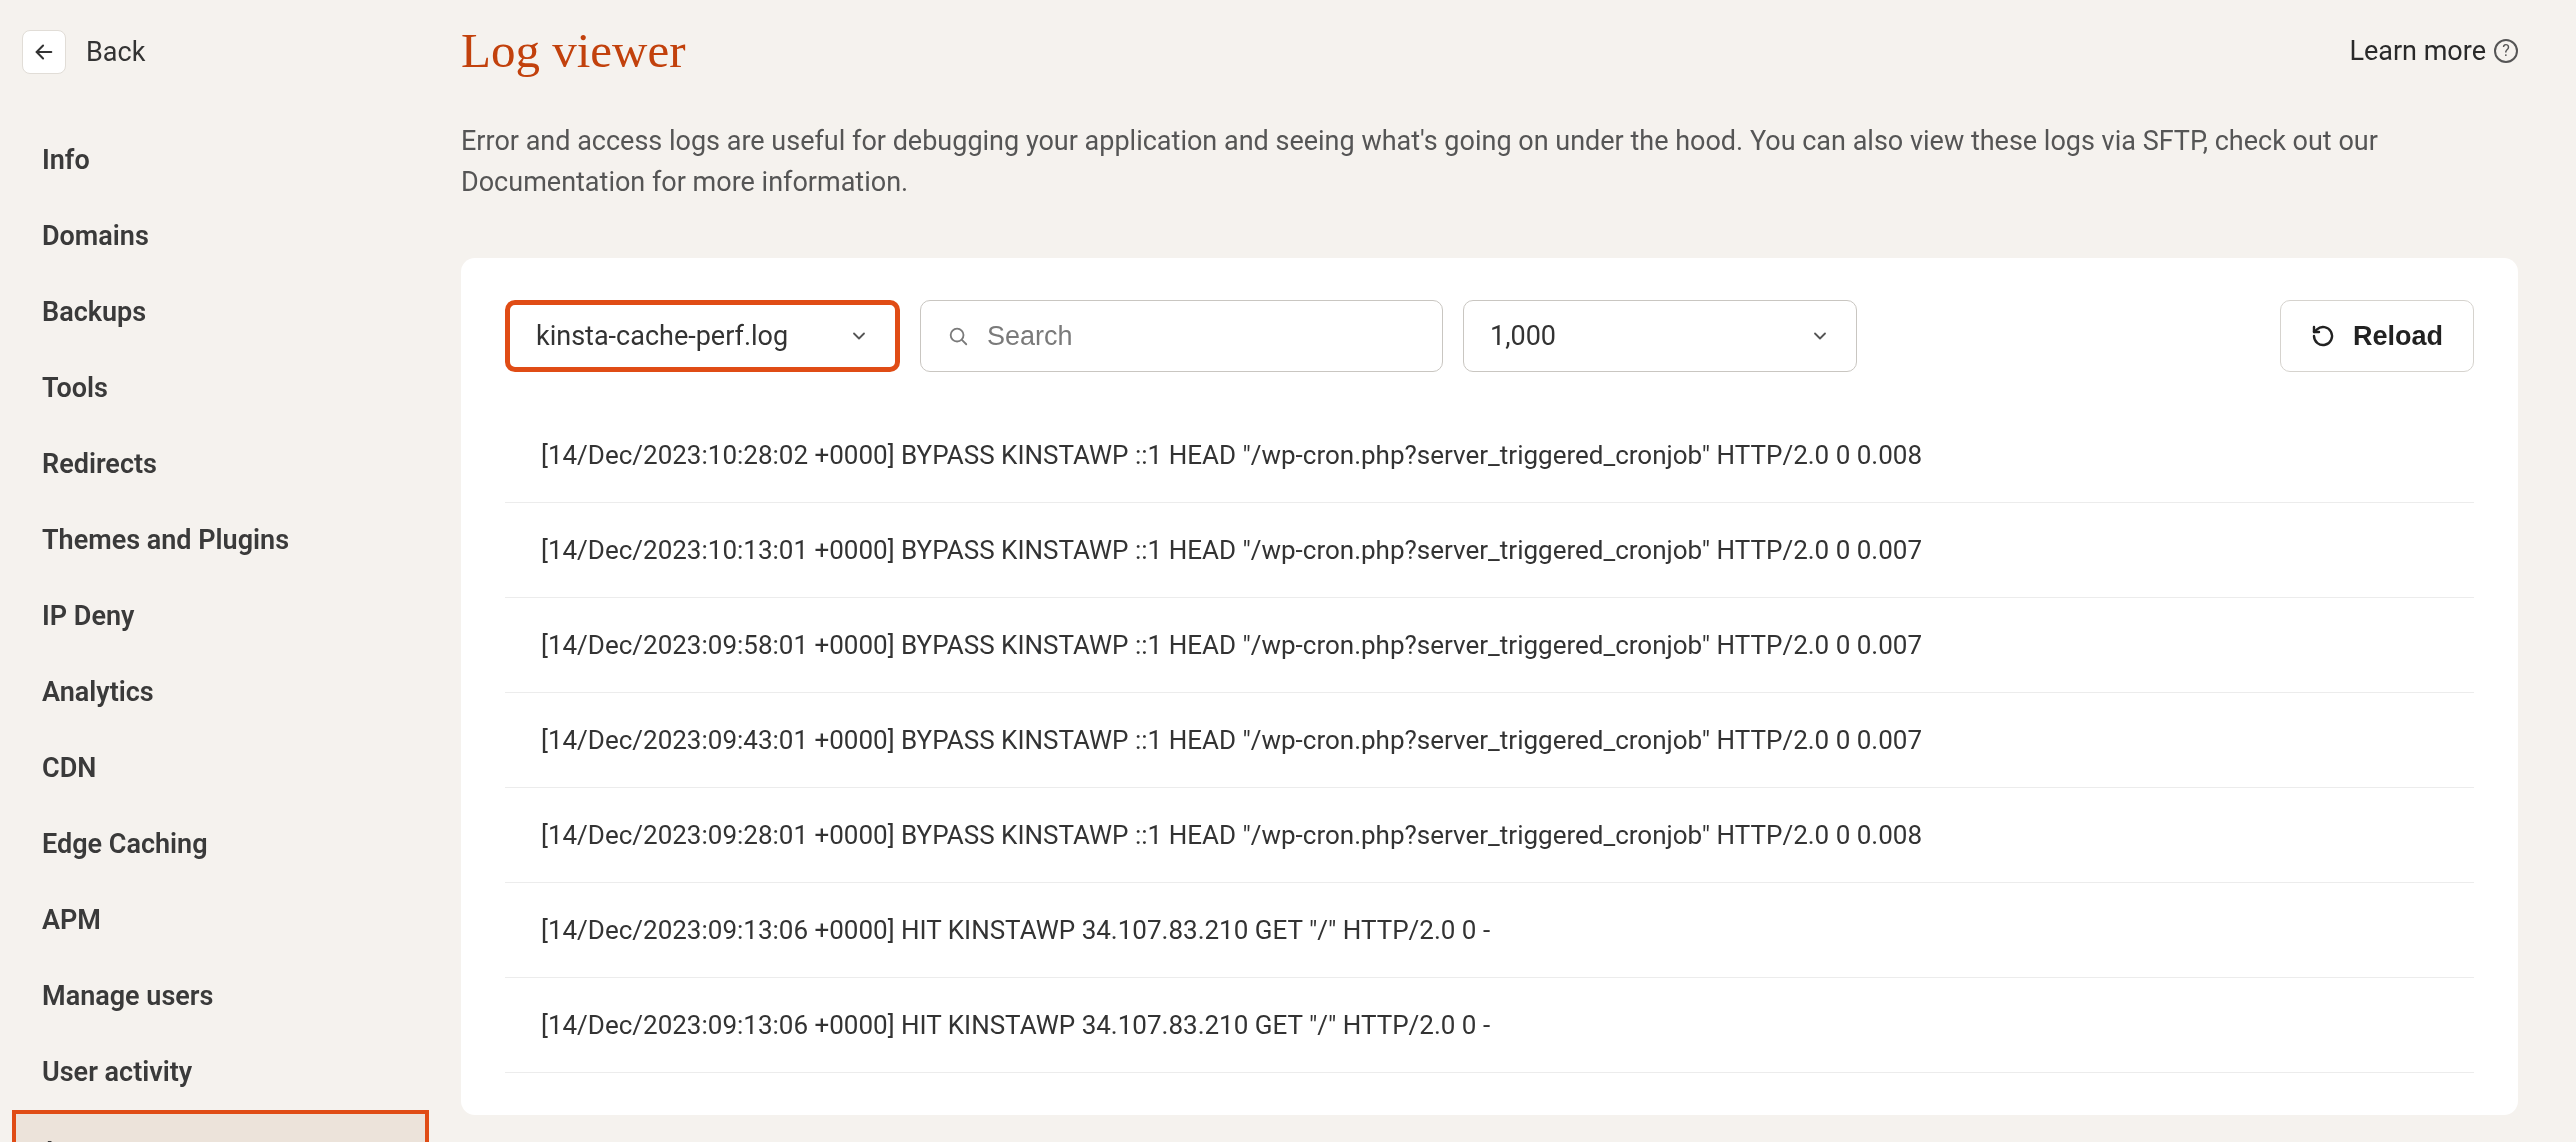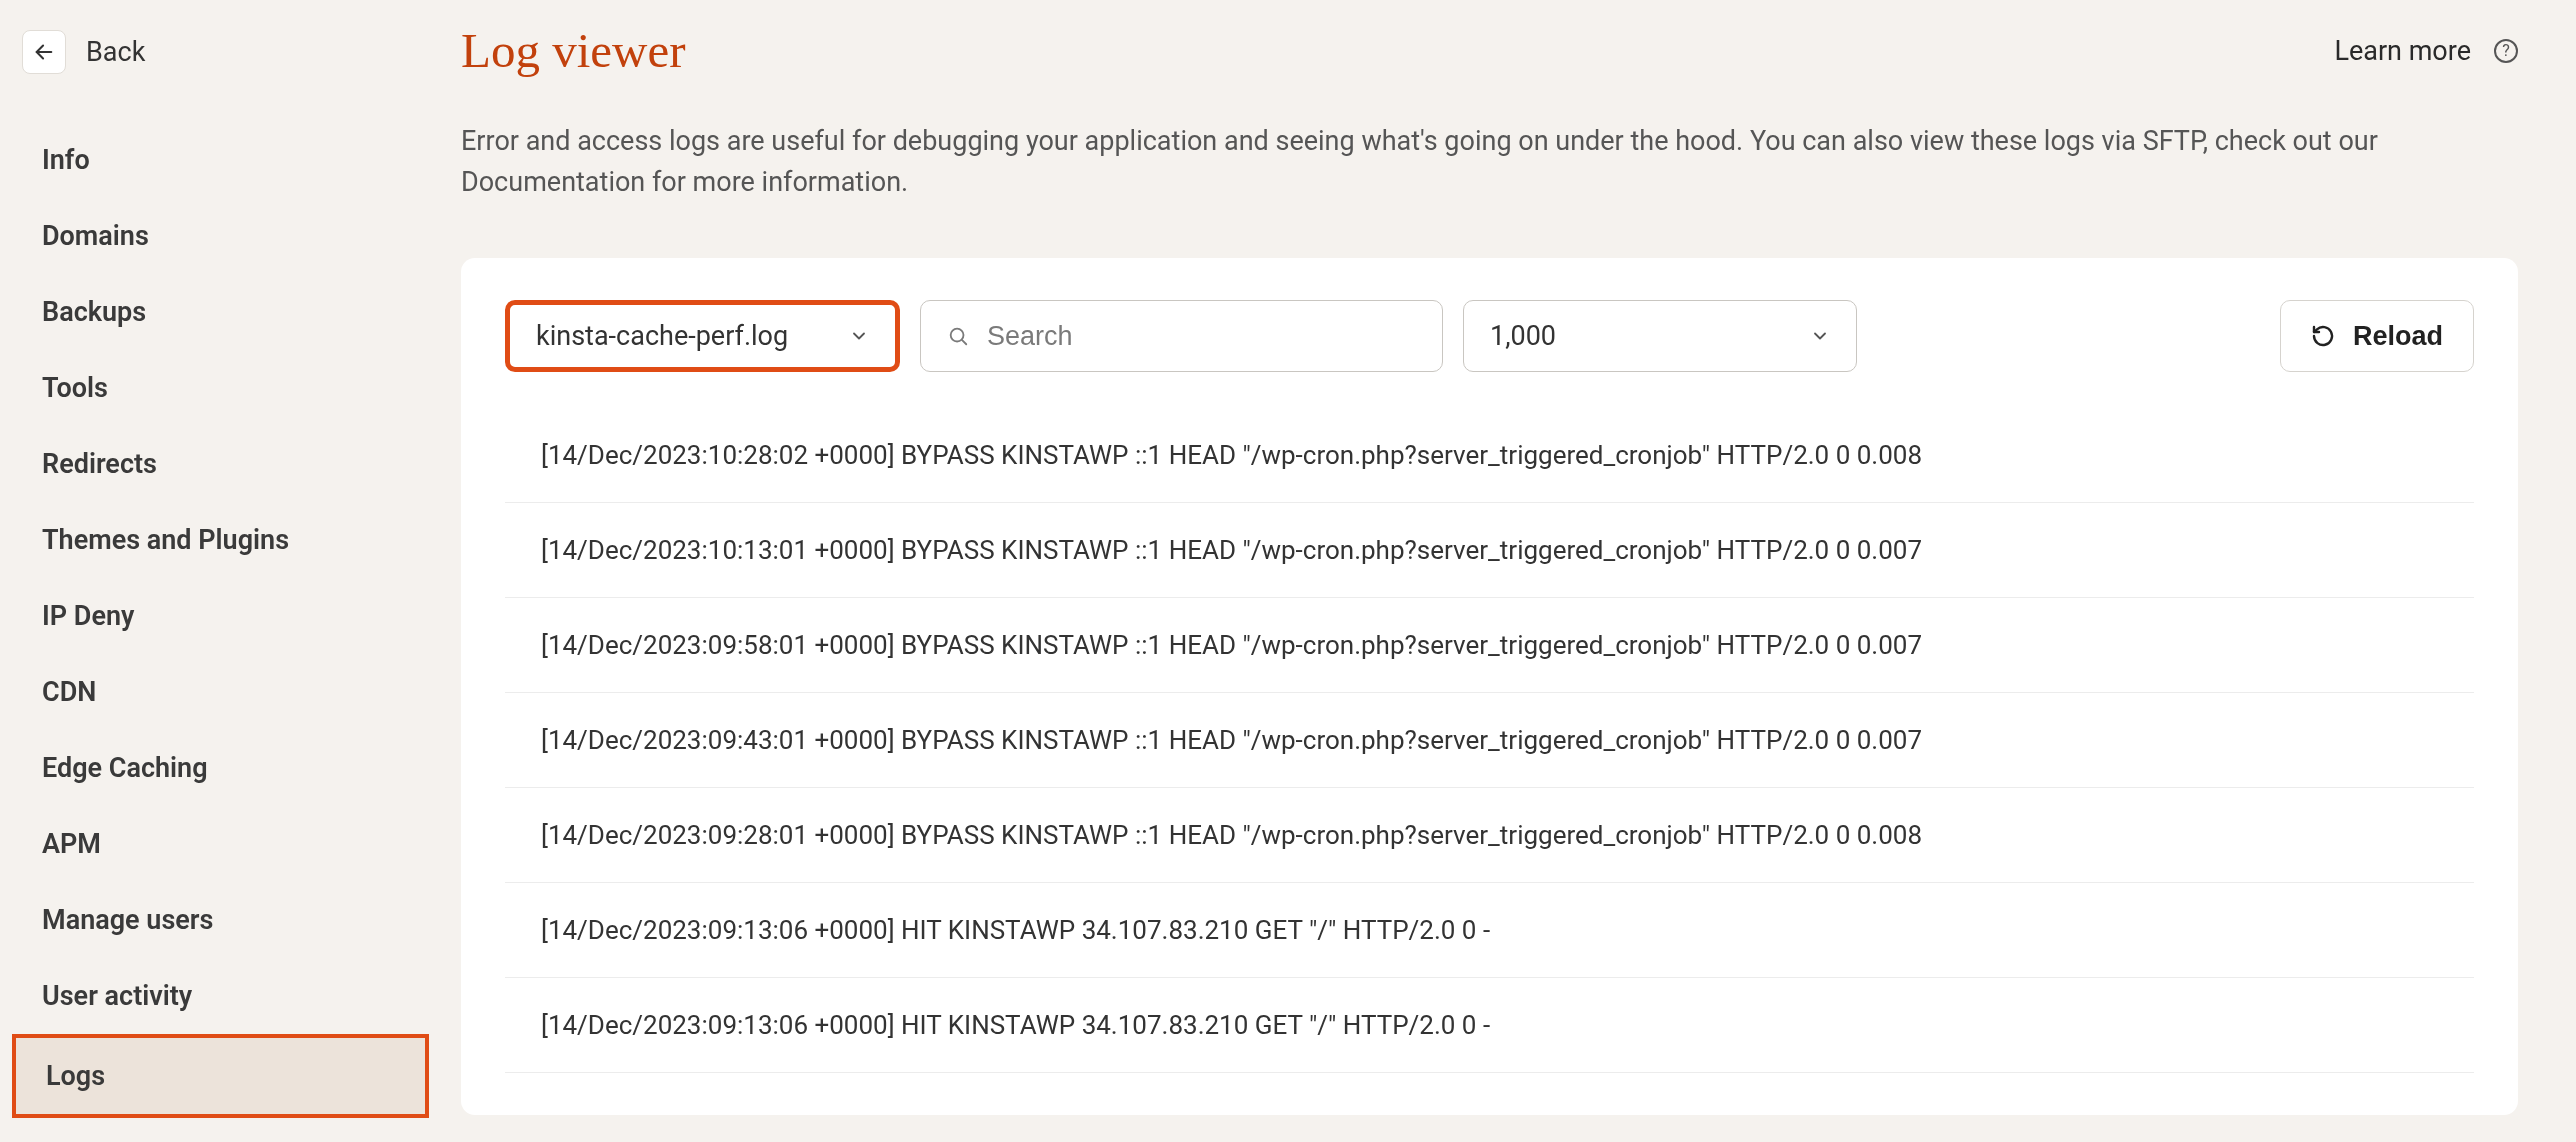--- a/index.html
+++ b/index.html
@@ -74,21 +74,21 @@
     font-family: Georgia, "Times New Roman", serif;
     font-size: 49px;
     font-weight: 500;
     color: #c2410c;
   }
   .learn-more {
     font-size: 27px;
     color: #2a2a2a;
     display: flex;
     align-items: center;
-    gap: 23px;
+    gap: 8px;
     cursor: pointer;
   }
   .help-icon {
     width: 24px;
     height: 24px;
     border: 2px solid #555;
     border-radius: 50%;
     display: inline-flex;
     align-items: center;
     justify-content: center;
@@ -195,20 +195,21 @@
       <span class="back-label">Back</span>
     </div>
     <nav class="nav-list">
         <div class="nav-item">Info</div>
         <div class="nav-item">Domains</div>
         <div class="nav-item">Backups</div>
         <div class="nav-item">Tools</div>
         <div class="nav-item">Redirects</div>
         <div class="nav-item">Themes and Plugins</div>
         <div class="nav-item">IP Deny</div>
+        <div class="nav-item">Analytics</div>
         <div class="nav-item">CDN</div>
         <div class="nav-item">Edge Caching</div>
         <div class="nav-item">APM</div>
         <div class="nav-item">Manage users</div>
         <div class="nav-item">User activity</div>
         <div class="nav-item active">Logs</div>
       </nav>
   </aside>
 
   <main class="main">

